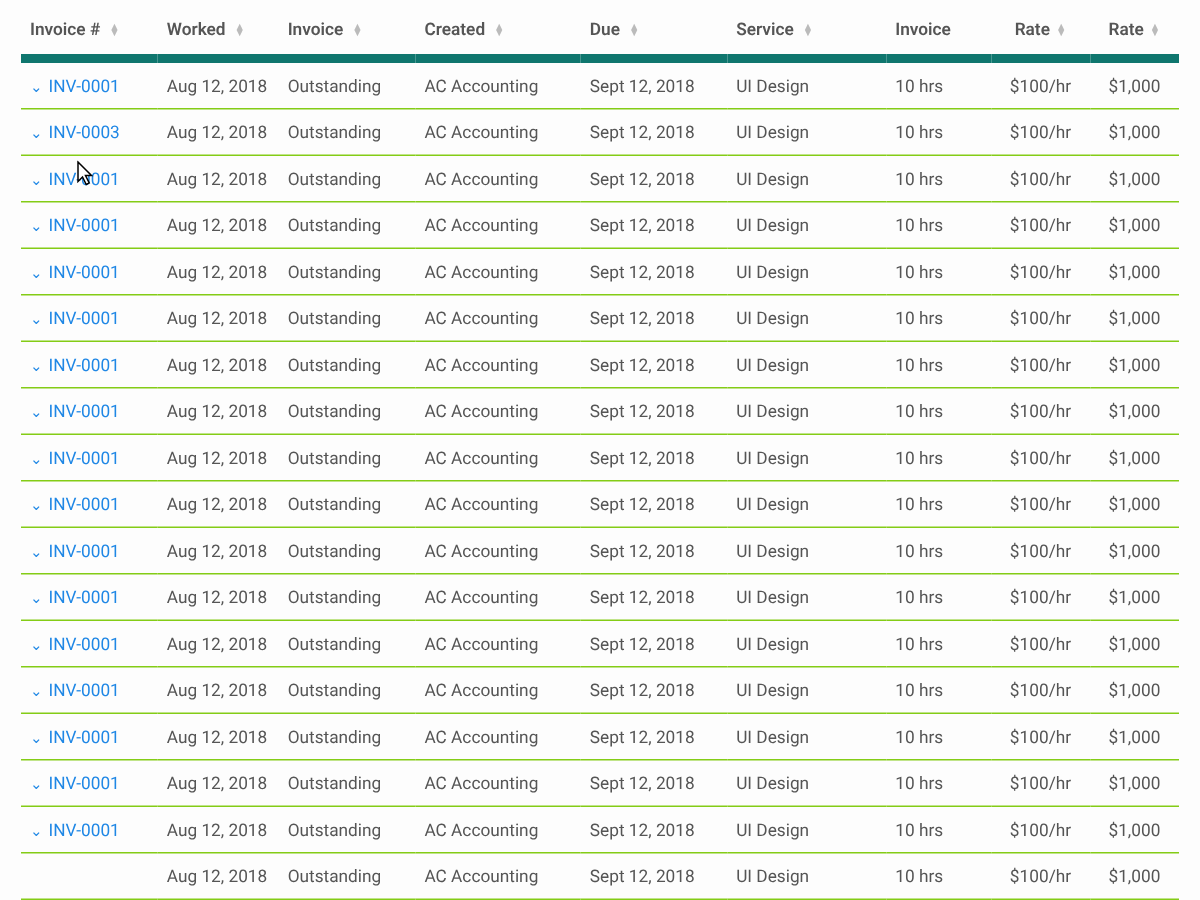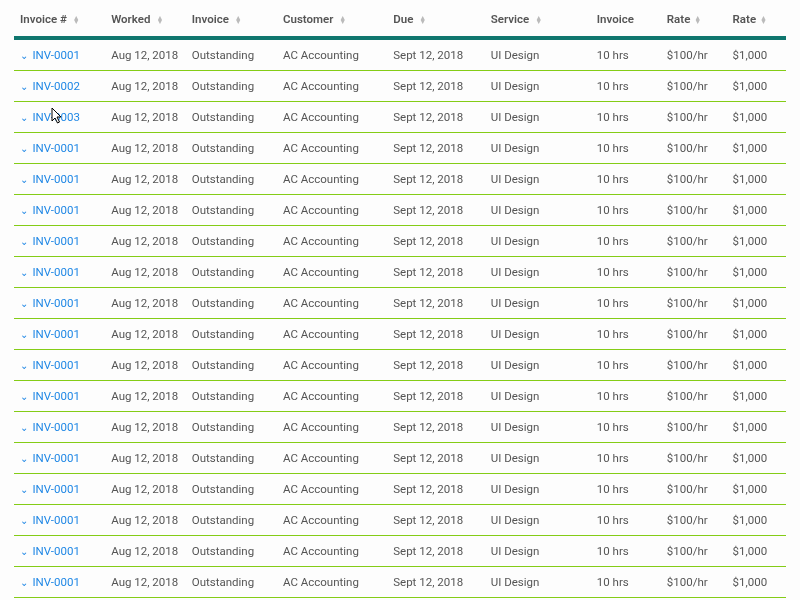--- a/index.html
+++ b/index.html
@@ -21,29 +21,29 @@
   }
   table.inv {
     width: 100%;
     border-collapse: collapse;
     table-layout: fixed;
   }
   table.inv thead th {
     text-align: left;
     font-weight: 600;
     color: #555;
-    border-bottom: 4px solid #0f766e;
+    border-bottom: 6px solid #0f766e;
     padding: 12px 6px 10px 6px;
     font-size: 11.5px;
     position: sticky;
     top: 0;
     background: #fdfdfd;
     white-space: nowrap;
   }
-  table.inv thead th.right { text-align: left; }
+  table.inv thead th.right { text-align: center; }
   table.inv thead th .sort {
     display: inline-flex;
     flex-direction: column;
     line-height: 4px;
     font-size: 7px;
     color: #bbb;
     vertical-align: middle;
     margin-left: 6px;
   }
   table.inv thead th .sort .up::before { content: "▲"; }
@@ -61,21 +61,21 @@
   table.inv tbody td.invoice {
     color: #1F87E5;
   }
   table.inv tbody td.invoice .chev {
     display: inline-block;
     margin-right: 4px;
     font-size: 10px;
     color: #1F87E5;
   }
   table.inv tbody td.right {
-    text-align: left;
+    text-align: center;
     color: #555;
   }
   
   col.c-inv { width: 86px; }
   col.c-created { width: 76px; }
   col.c-status { width: 86px; }
   col.c-cust { width: 104px; }
   col.c-due { width: 92px; }
   col.c-service { width: 100px; }
   col.c-worked { width: 66px; }
@@ -115,21 +115,21 @@
               <span class="dn"></span>
             </span></th>
         <th><span>Worked</span><span class="sort">
               <span class="up"></span>
               <span class="dn"></span>
             </span></th>
         <th><span>Invoice</span><span class="sort">
               <span class="up"></span>
               <span class="dn"></span>
             </span></th>
-        <th><span>Customer</span><span class="sort">
+        <th><span>Created</span><span class="sort">
               <span class="up"></span>
               <span class="dn"></span>
             </span></th>
         <th><span>Due</span><span class="sort">
               <span class="up"></span>
               <span class="dn"></span>
             </span></th>
         <th><span>Service</span><span class="sort">
               <span class="up"></span>
               <span class="dn"></span>
@@ -141,31 +141,20 @@
             </span></th>
         <th class="right"><span>Rate</span><span class="sort">
               <span class="up"></span>
               <span class="dn"></span>
             </span></th>
       </tr>
     </thead>
     <tbody id="tbody">
         <tr>
           <td class="invoice"><span class="chev">⌄</span><span>INV-0001</span></td>
-          <td>Aug 12, 2018</td>
-          <td>Outstanding</td>
-          <td>AC Accounting</td>
-          <td>Sept 12, 2018</td>
-          <td>UI Design</td>
-          <td>10 hrs</td>
-          <td class="right">$100/hr</td>
-          <td class="right">$1,000</td>
-        </tr>
-        <tr>
-          <td class="invoice"><span class="chev">⌄</span><span>INV-0002</span></td>
           <td>Aug 12, 2018</td>
           <td>Outstanding</td>
           <td>AC Accounting</td>
           <td>Sept 12, 2018</td>
           <td>UI Design</td>
           <td>10 hrs</td>
           <td class="right">$100/hr</td>
           <td class="right">$1,000</td>
         </tr>
         <tr>

